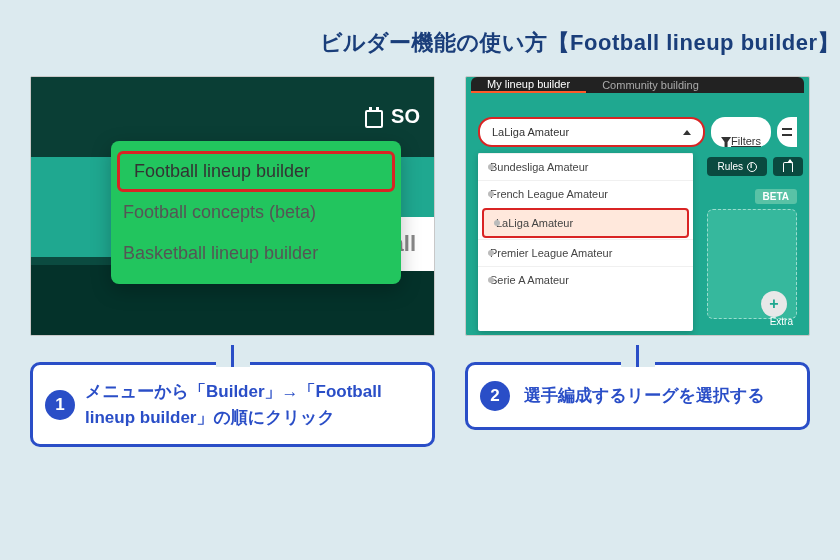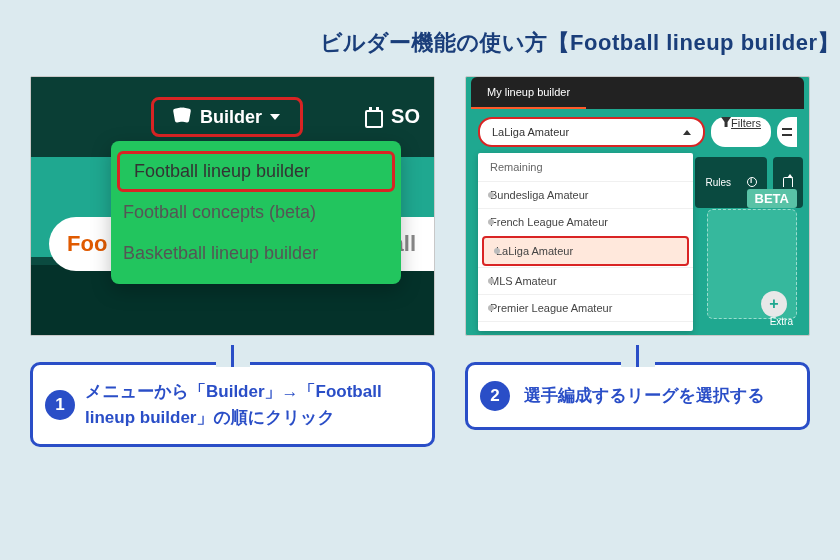--- a/index.html
+++ b/index.html
@@ -82,39 +82,39 @@
   }
 
   
   .shot-right {
     width:100%; height:260px;
     background:#1fa890;
     border:1px solid #c8c8c8;
     position:relative; overflow:hidden; border-radius:2px;
   }
   .tabbar {
-    position:absolute; top:0; left:5px; right:5px; height:32px;
+    position:absolute; top:0; left:5px; right:5px; height:16px;
     background:#222; display:flex; align-items:flex-end;
     font-size:11px; color:#aaa; border-radius:6px 6px 0 0;
   }
   .tab { padding:0 16px; height:100%; display:flex; align-items:center;}
   .tab.active { color:#fff; border-bottom:2px solid #ff5a2a;}
   .select-row {
     position:absolute; top:40px; left:12px; right:12px; height:30px;
     display:flex; gap:6px;
   }
   .select-box {
     flex:1; background:#fff; border:2px solid #d92424; border-radius:14px;
     display:flex; align-items:center; justify-content:space-between;
     padding:0 12px; font-size:11px; color:#333;
   }
   .caret-up { width:0;height:0;border-left:4px solid transparent;border-right:4px solid transparent;border-bottom:5px solid #333;}
   .filters-btn {
     background:#fff; border-radius:14px; padding:0 10px;
-    display:flex; align-items:flex-start; font-size:11px; color:#333;text-decoration:underline;
+    display:flex; align-items:flex-end; font-size:11px; color:#333;text-decoration:underline;
   }
   .funnel { width:10px;height:10px;position:relative;}
   .funnel::before{content:"";position:absolute;inset:0;background:#333;clip-path:polygon(0 0,100% 0,65% 50%,65% 100%,35% 100%,35% 50%);}
   .extra-btn { width:20px; background:#fff; border-radius:14px 0 0 14px; display:flex;align-items:center;justify-content:center;}
   .sliders{width:10px;height:10px;position:relative;}
   .sliders::before,.sliders::after{content:"";position:absolute;left:0;right:0;height:2px;background:#333;}
   .sliders::before{top:1px;} .sliders::after{bottom:1px;}
 
   .list-panel {
     position:absolute; top:76px; left:12px; width:215px; bottom:4px;
@@ -122,27 +122,27 @@
     box-shadow:0 2px 6px rgba(0,0,0,0.2);
     font-size:11px;
   }
   .lp-head { padding:8px 12px; color:#666; }
   .lp-item { padding:7px 12px 7px 12px; color:#444; position:relative; border-top:1px solid #f0f0f0;}
   .lp-item::before{content:"";position:absolute;left:10px;top:50%;width:6px;height:6px;border-radius:50%;background:#bbb;transform:translateY(-50%);}
   .lp-item.sel { background:#ffe8dc; }
   .lp-item.boxed { border:2px solid #d92424; border-radius:4px; margin:1px 4px; }
 
   .rules-bar { position:absolute; top:80px; right:6px; display:flex; gap:6px;}
-  .chip { background:#0a4a40; color:#fff; font-size:10px; padding:20px 10px; border-radius:4px; display:flex;align-items:flex-start;gap:16px;}
+  .chip { background:#0a4a40; color:#fff; font-size:10px; padding:4px 10px; border-radius:4px; display:flex;align-items:flex-end;gap:4px;}
   .info-ico{width:10px;height:10px;border:1px solid #fff;border-radius:50%;position:relative;}
   .info-ico::after{content:"i";position:absolute;left:2px;top:-2px;font-size:8px;font-weight:700;}
   .share-ico{width:10px;height:10px;border:1px solid #fff;border-bottom:none;border-radius:2px 2px 0 0;position:relative;}
   .share-ico::after{content:"";position:absolute;left:3px;top:-4px;width:0;height:0;border-left:3px solid transparent;border-right:3px solid transparent;border-bottom:4px solid #fff;}
 
-  .beta-badge{position:absolute;top:112px;right:12px;background:#59c2a6;color:#fff;font-size:13px;font-weight:700;padding:2px 8px;border-radius:3px;}
+  .beta-badge{position:absolute;top:112px;right:12px;background:#59c2a6;color:#fff;font-size:10px;font-weight:700;padding:2px 8px;border-radius:3px;}
   .card-slot{position:absolute;top:132px;right:12px;width:90px;height:110px;background:#36b89d;border:1px dashed rgba(255,255,255,0.5);border-radius:6px;}
   .fab{position:absolute;bottom:18px;right:22px;width:26px;height:26px;border-radius:50%;background:#e8e8e8;color:#1fa890;display:flex;align-items:center;justify-content:center;font-weight:700;font-size:16px;}
   .extra-lbl{position:absolute;bottom:8px;right:16px;color:#fff;font-size:10px;margin-top:36px;}
 
   
   .callout {
     position:relative;
     margin-top:26px;
     border:3px solid #2a4ec7;
     border-radius:10px;
@@ -180,52 +180,47 @@
 <div class="title">ビルダー機能の使い方【Football lineup builder】</div>
 
 <div class="panels">
 
   <div class="panel panel-left">
     <div class="shot-left">
       <div class="band-dark"></div>
         <div class="band-teal"></div>
         <div class="band-bot"></div>
 
-      <div class="builder-btn">
-        <span class="cards-ico"></span>
-        <span>Builder</span>
-        <span class="caret-dn"></span>
-      </div>
 
       <div class="so-txt">
         <span class="cal-ico"></span>
         <span>SO</span>
       </div>
 
-      <div class="pill-left">Foo</div>
       <div class="pill-right">tball</div>
 
       <div class="dropdown">
         <div class="dd-item hi">Football lineup builder</div>
         <div class="dd-item">Football concepts (beta)</div>
         <div class="dd-item">Basketball lineup builder</div>
       </div>
     </div>
 
     <div class="callout">
       <div class="tail"></div>
       <div class="num">1</div>
       <div>メニューから「Builder」→「Football lineup builder」の順にクリック</div>
     </div>
   </div>
 
   <div class="panel panel-right">
     <div class="shot-right">
       <div class="tabbar">
         <div class="tab active">My lineup builder</div>
+        <div class="tab">Community building</div>
       </div>
 
       <div class="select-row">
         <div class="select-box">
           <span>LaLiga Amateur</span>
           <span class="caret-up"></span>
         </div>
         <div class="filters-btn">
           <span class="funnel"></span>
           <span>Filters</span>
@@ -244,25 +239,23 @@
           <span class="share-ico"></span>
         </div>
       </div>
 
       <div class="beta-badge">BETA</div>
       <div class="card-slot"></div>
       <div class="fab">+</div>
       <div class="extra-lbl">Extra</div>
 
       <div class="list-panel">
-        <div class="lp-head">Remaining</div>
         <div class="lp-item">Bundesliga Amateur</div>
         <div class="lp-item">French League Amateur</div>
         <div class="lp-item sel boxed">LaLiga Amateur</div>
-        <div class="lp-item">MLS Amateur</div>
         <div class="lp-item">Premier League Amateur</div>
         <div class="lp-item">Serie A Amateur</div>
 
       </div>
     </div>
 
     <div class="callout">
       <div class="tail"></div>
       <div class="num">2</div>
       <div>選手編成するリーグを選択する</div>

